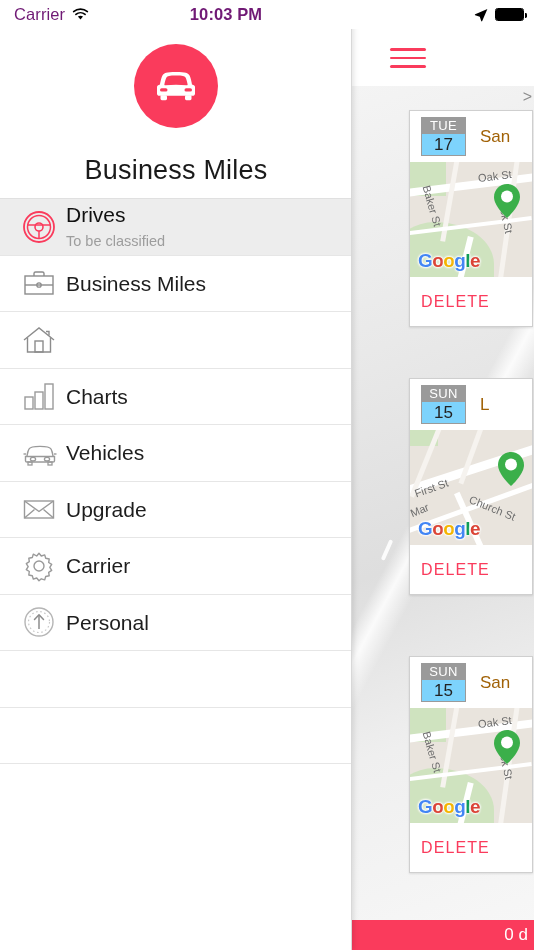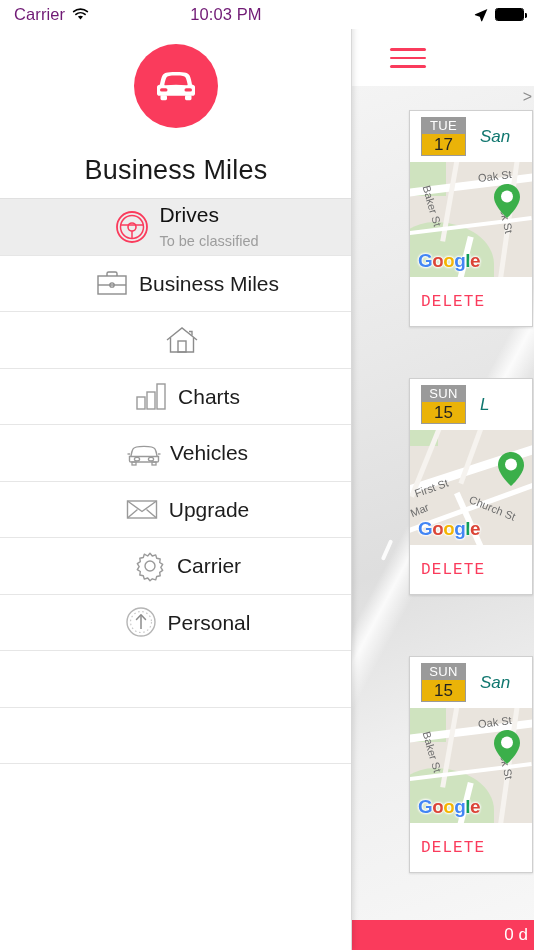--- a/index.html
+++ b/index.html
@@ -14,21 +14,21 @@
 
   
   .statusbar{
     position:absolute; top:0; left:0; width:534px; height:29px;
     background:#ffffff; z-index:60;
     display:flex; align-items:center;
     font-size:17px; color:#701a75; letter-spacing:.1px;
   }
   .sb-left{ position:absolute; left:14px; display:flex; align-items:center; gap:7px; }
   .sb-carrier{ font-size:16.5px; }
-  .sb-center{ position:absolute; left:0; width:452px; text-align:center; font-size:16.5px; font-weight:normal; }
+  .sb-center{ position:absolute; left:0; width:452px; text-align:center; font-size:16.5px; font-weight:bold; }
   .sb-right{ position:absolute; right:10px; display:flex; align-items:center; gap:7px; }
 
   .wifi-ico{ display:block; }
   .loc-ico{ display:block; }
   .batt{
     width:29px; height:13px; border:1.4px solid #000; border-radius:2.6px;
     position:relative; display:flex; align-items:center;
   }
   .batt::after{
     content:""; position:absolute; right:-4px; top:4px;
@@ -94,24 +94,24 @@
   }
   .datebox{
     width:45px; border:1px solid #9a9a9a; background:#fff;
     text-align:center; overflow:hidden; flex:none;
   }
   .datebox .dow{
     background:#9a9a9a; color:#fff; font-size:13px; line-height:16px;
     letter-spacing:.4px; font-weight:400;
   }
   .datebox .dnum{
-    color:#222; font-size:17px; line-height:21px; font-weight:400; background:#eab308;
+    color:#222; font-size:17px; line-height:21px; font-weight:400; background:#7dd3fc;
   }
   .card-place{
-    font-size:17px; color:#0f766e; white-space:nowrap; overflow:hidden;font-style:italic;
+    font-size:17px; color:#a16207; white-space:nowrap; overflow:hidden;
   }
   .card-map{ position:relative; height:115px; overflow:hidden; background:#e8e3dc; }
 
   .map-land{ position:absolute; inset:0; background:#e9e4dd; }
   .map-green{ position:absolute; background:#cfe3bf; }
   .map-road{ position:absolute; background:#ffffff; }
   .map-road.thin{ background:#f6f3ef; }
   .map-label{
     position:absolute; font-size:11px; color:#6d6d6d; white-space:nowrap;
     font-family:"Liberation Sans", sans-serif;
@@ -127,21 +127,21 @@
   }
   .gmark i{ font-style:normal; }
   .g1{color:#4285F4}.g2{color:#DB4437}.g3{color:#F4B400}.g4{color:#4285F4}.g5{color:#0F9D58}.g6{color:#DB4437}
 
   .card-actions{
     height:49px; display:flex; align-items:center; padding-left:11px;
     background:#fff;
   }
   .delete-btn{
     color:#FA3B5C; font-size:16px; letter-spacing:1.1px; cursor:pointer;
-    background:none; border:none; font-family:Liberation Mono, monospace;
+    background:none; border:none; font-family:Liberation Sans, sans-serif;
   }
 
   .bottom-bar{
     position:absolute; left:352px; bottom:0; width:182px; height:30px;
     background:#FA3B5C; color:#fff; z-index:9;
     display:flex; align-items:center; justify-content:flex-end;
     padding-right:6px; font-size:17px; white-space:nowrap; overflow:hidden;
   }
 
   
@@ -161,21 +161,20 @@
   }
   .app-title{
     margin-top:27px; font-size:27px; color:#1a1a1a; font-weight:400; letter-spacing:.2px;
   }
 
   .menu{ list-style:none; }
   .menu-item{
     position:relative; height:56.5px; display:flex; align-items:center;
     padding-left:22px; background:#fff; cursor:pointer;
     border-top:1px solid #e6e6e6;
-    justify-content:center;
   }
   .menu-item.first{ border-top:1px solid #e3e3e3; }
   .menu-item.active{ background:#ededed; border-top:1px solid #e0e0e0; }
   .menu-ico{
     width:44px; flex:none; display:flex; align-items:center; justify-content:flex-start;
   }
   .menu-text{ display:flex; flex-direction:column; justify-content:center; }
   .menu-label{ font-size:21px; color:#1d1d1d; line-height:25px; font-weight:400; }
   .menu-sub{ font-size:14.5px; color:#9d9d9d; line-height:19px; margin-top:5px; }
   .menu-item.active .menu-label{ color:#111; }

